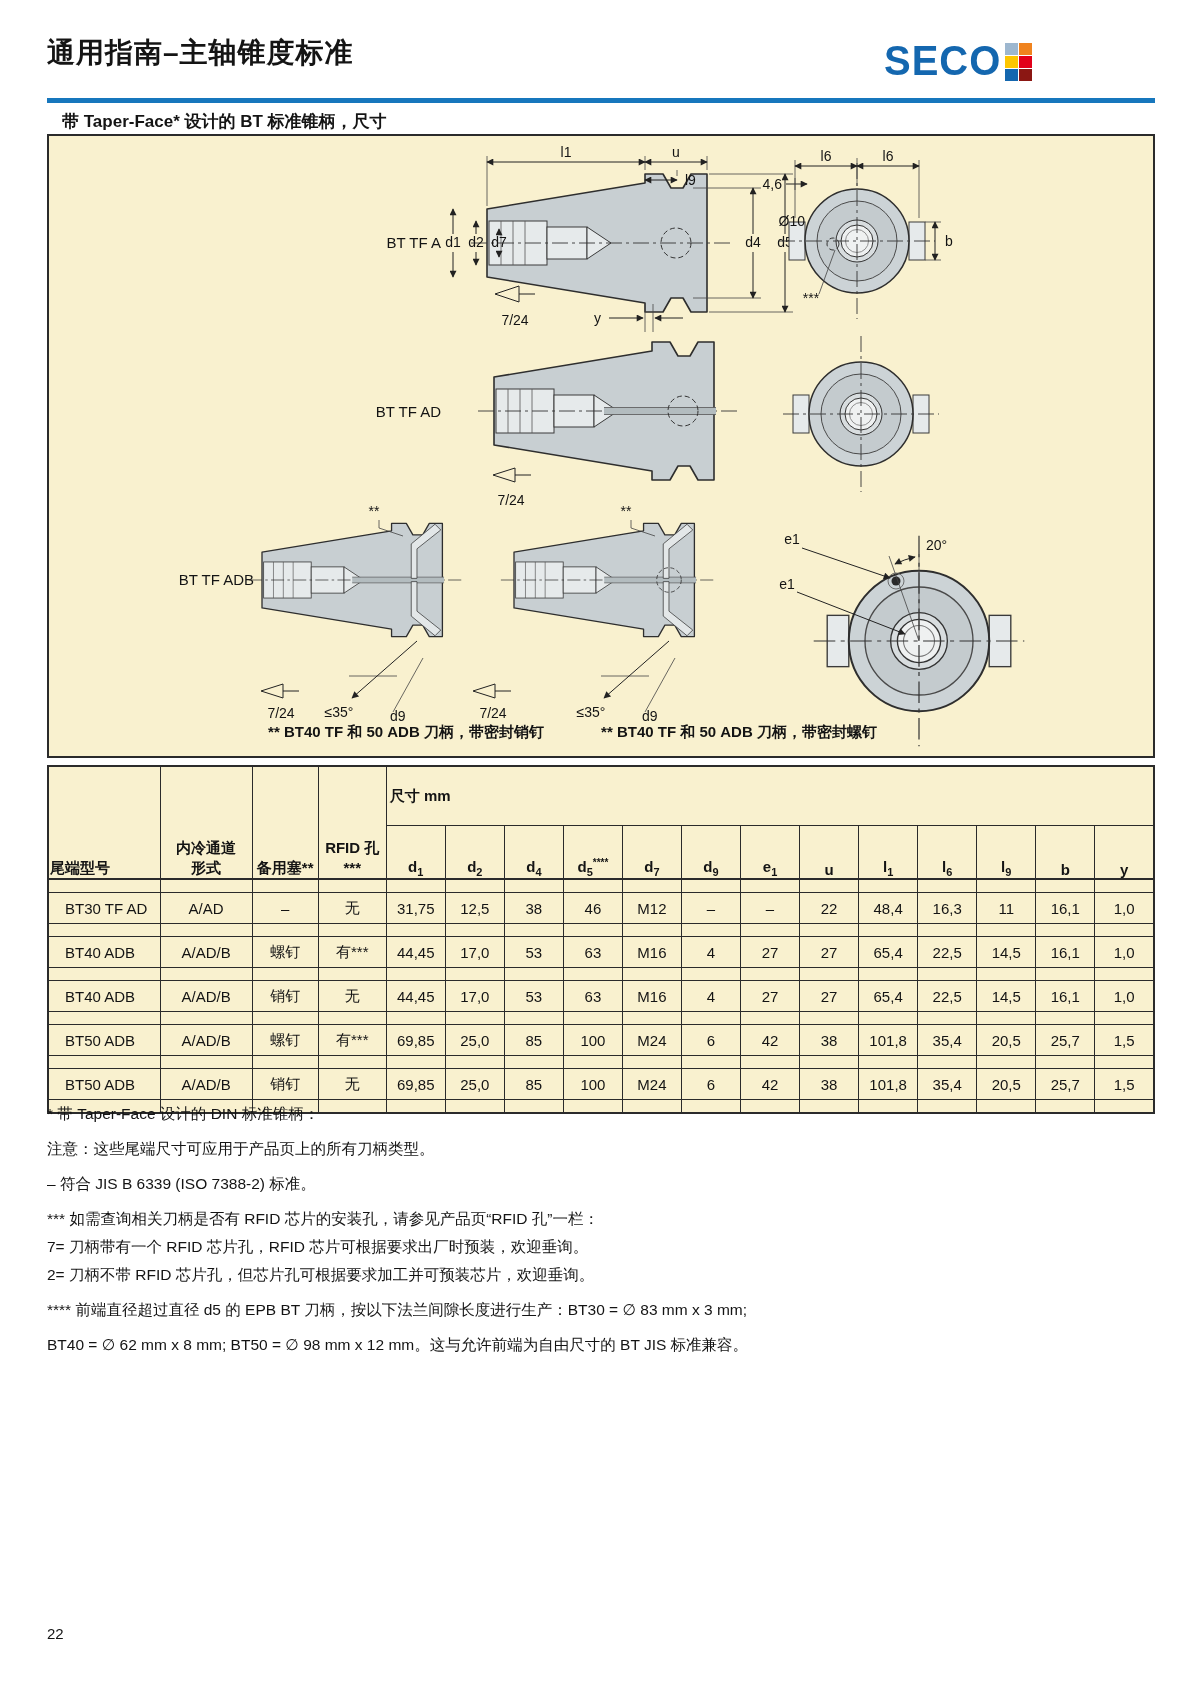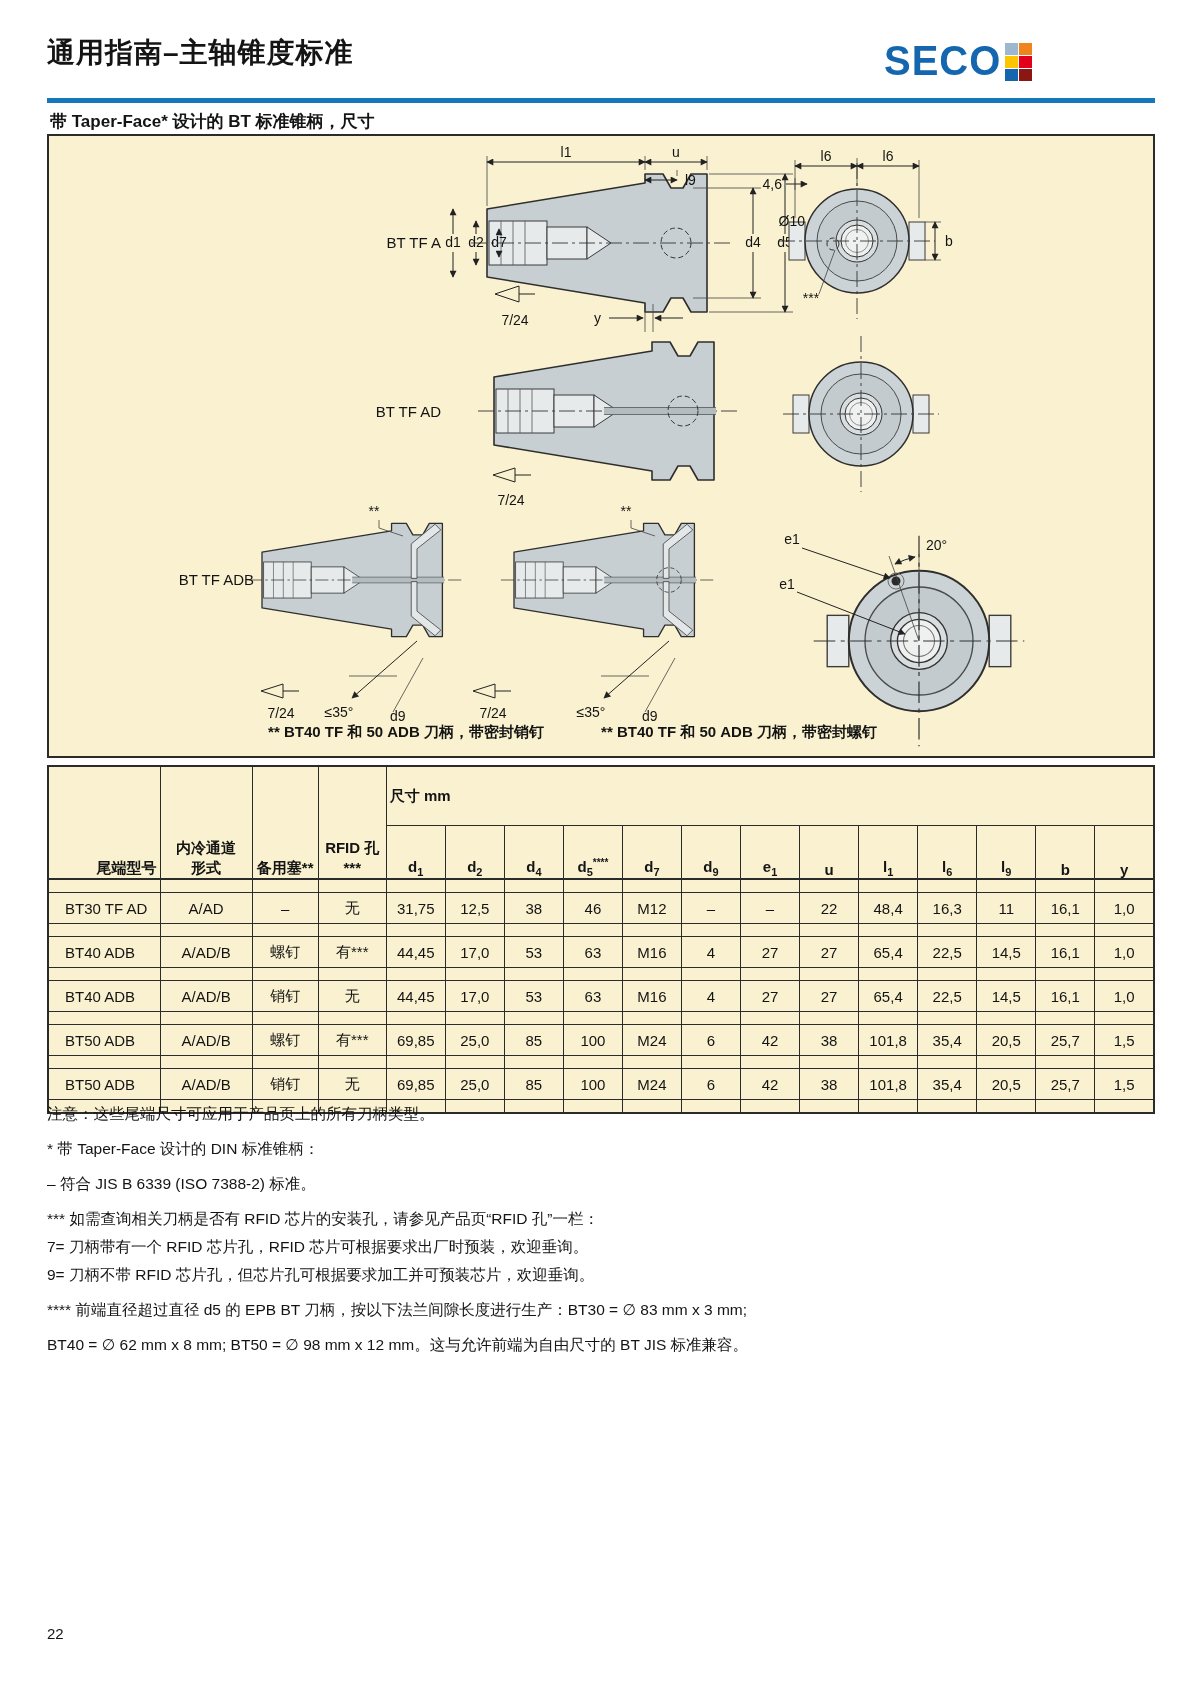--- a/index.html
+++ b/index.html
@@ -7,21 +7,21 @@
     width:1200px; height:1697px; position:relative; background:#ffffff;
     font-family:"Liberation Sans","DejaVu Sans",sans-serif; color:#141414;
     overflow:hidden;
   }
   .title { position:absolute; left:47px; top:34px; font-size:28px; font-weight:bold; letter-spacing:1px; }
   .logo { position:absolute; left:884px; top:42px; display:flex; align-items:flex-start; }
   .logo-text { color:#1467af; font-size:40px; font-weight:800; letter-spacing:1px; line-height:0.9; transform:scaleY(1.05); }
   .logo-squares { display:grid; grid-template-columns:repeat(2,13px); grid-auto-rows:12px; gap:1px; margin-left:4px; margin-top:1px; }
   .logo-sq { width:13px; height:12px; }
   .rule { position:absolute; left:47px; width:1108px; top:98px; height:5px; background:#1777bd; }
-  .subtitle { position:absolute; left:50px; top:110px; font-size:17px; font-weight:bold; }
+  .subtitle { position:absolute; left:62px; top:110px; font-size:17px; font-weight:bold; }
 
   .diagram-box { position:absolute; left:47px; top:134px; width:1104px; height:620px;
     background:#f9f1cf; border:2px solid #2b2b2b; }
   .diagram-box svg { position:absolute; left:0; top:0; }
 
   
   .body-shape { fill:#c8cfd2; stroke:#2e2e2e; stroke-width:1.6; stroke-linejoin:round; }
   .lightpart { fill:#e6eaeb; stroke:#3a3a3a; stroke-width:1; }
   .thin { stroke:#555; stroke-width:0.8; fill:none; }
   .cl { stroke:#333; stroke-width:0.9; stroke-dasharray:16 4 3 4; fill:none; }
@@ -40,21 +40,21 @@
   .c-thread { fill:none; stroke:#777; stroke-width:0.8; }
 
   
   .dim-table { position:absolute; left:47px; top:765px; width:1108px;
     border-collapse:collapse; table-layout:fixed; background:#f9f1cf; font-size:15px; }
   .dim-table { border:2px solid #2b2b2b; }
   .dim-table th, .dim-table td { border:1px solid #2b2b2b; padding:0 3px; }
   .dim-table thead th { font-weight:bold; }
   .dim-table thead { border-bottom:2px solid #2b2b2b; }
   .left-th { vertical-align:bottom; padding-bottom:9px; text-align:center; white-space:pre-line; line-height:1.35;margin-top:28px; }
-  .left-th.model { text-align:right; padding-left:17px; }
+  .left-th.model { text-align:left; padding-left:1px; }
   .group-th { height:58px; text-align:left; vertical-align:middle; }
   .dim-th { height:52px; text-align:center; vertical-align:bottom; padding-bottom:9px; }
   .dim-th sub { font-size:11px; }
   .dim-th sup { font-size:10px; }
   .dim-table tr.data td { height:30px; text-align:center; }
   .dim-table tr.data td.model { text-align:left; padding-left:16px; }
   .dim-table tr.spacer td { height:12px; padding:0; }
 
   .notes { position:absolute; left:47px; top:1100px; width:1112px; font-size:15.5px; line-height:28px; }
   .note-para { margin:0 0 7px 0; }
@@ -501,32 +501,32 @@
         <td></td>
         <td></td>
         <td></td>
         <td></td>
       </tr>
     </tbody>
 </table>
 
 <div class="notes">
     <div class="note-para">
+      <div class="note-line">* 带 Taper-Face 设计的 DIN 标准锥柄：</div>
+    </div>
+    <div class="note-para">
       <div class="note-line">注意：这些尾端尺寸可应用于产品页上的所有刀柄类型。</div>
-    </div>
-    <div class="note-para">
-      <div class="note-line">* 带 Taper-Face 设计的 DIN 标准锥柄：</div>
     </div>
     <div class="note-para">
       <div class="note-line">– 符合 JIS B 6339 (ISO 7388-2) 标准。</div>
     </div>
     <div class="note-para">
       <div class="note-line">*** 如需查询相关刀柄是否有 RFID 芯片的安装孔，请参见产品页“RFID 孔”一栏：</div>
       <div class="note-line">7= 刀柄带有一个 RFID 芯片孔，RFID 芯片可根据要求出厂时预装，欢迎垂询。</div>
-      <div class="note-line">9= 刀柄不带 RFID 芯片孔，但芯片孔可根据要求加工并可预装芯片，欢迎垂询。</div>
+      <div class="note-line">2= 刀柄不带 RFID 芯片孔，但芯片孔可根据要求加工并可预装芯片，欢迎垂询。</div>
     </div>
     <div class="note-para">
       <div class="note-line">**** 前端直径超过直径 d5 的 EPB BT 刀柄，按以下法兰间隙长度进行生产：BT30 = ∅ 83 mm x 3 mm;</div>
     </div>
     <div class="note-para">
       <div class="note-line">BT40 = ∅ 62 mm x 8 mm; BT50 = ∅ 98 mm x 12 mm。这与允许前端为自由尺寸的 BT JIS 标准兼容。</div>
     </div>
   </div>
 
 <div class="page-num">22</div>

